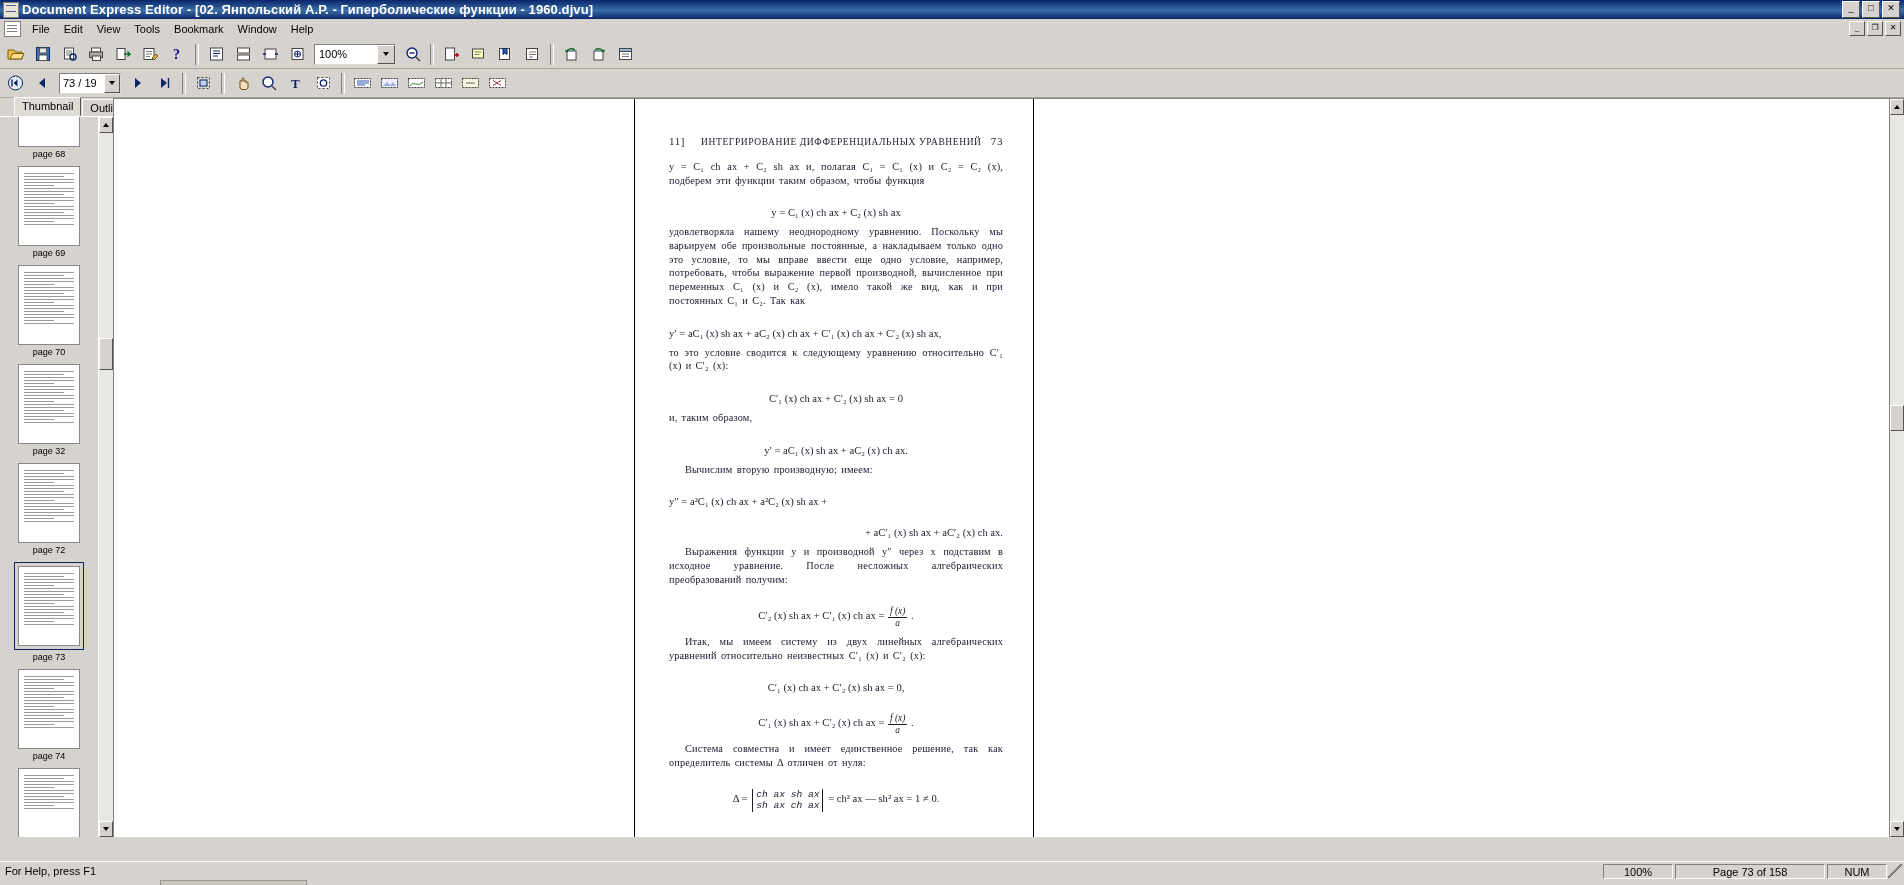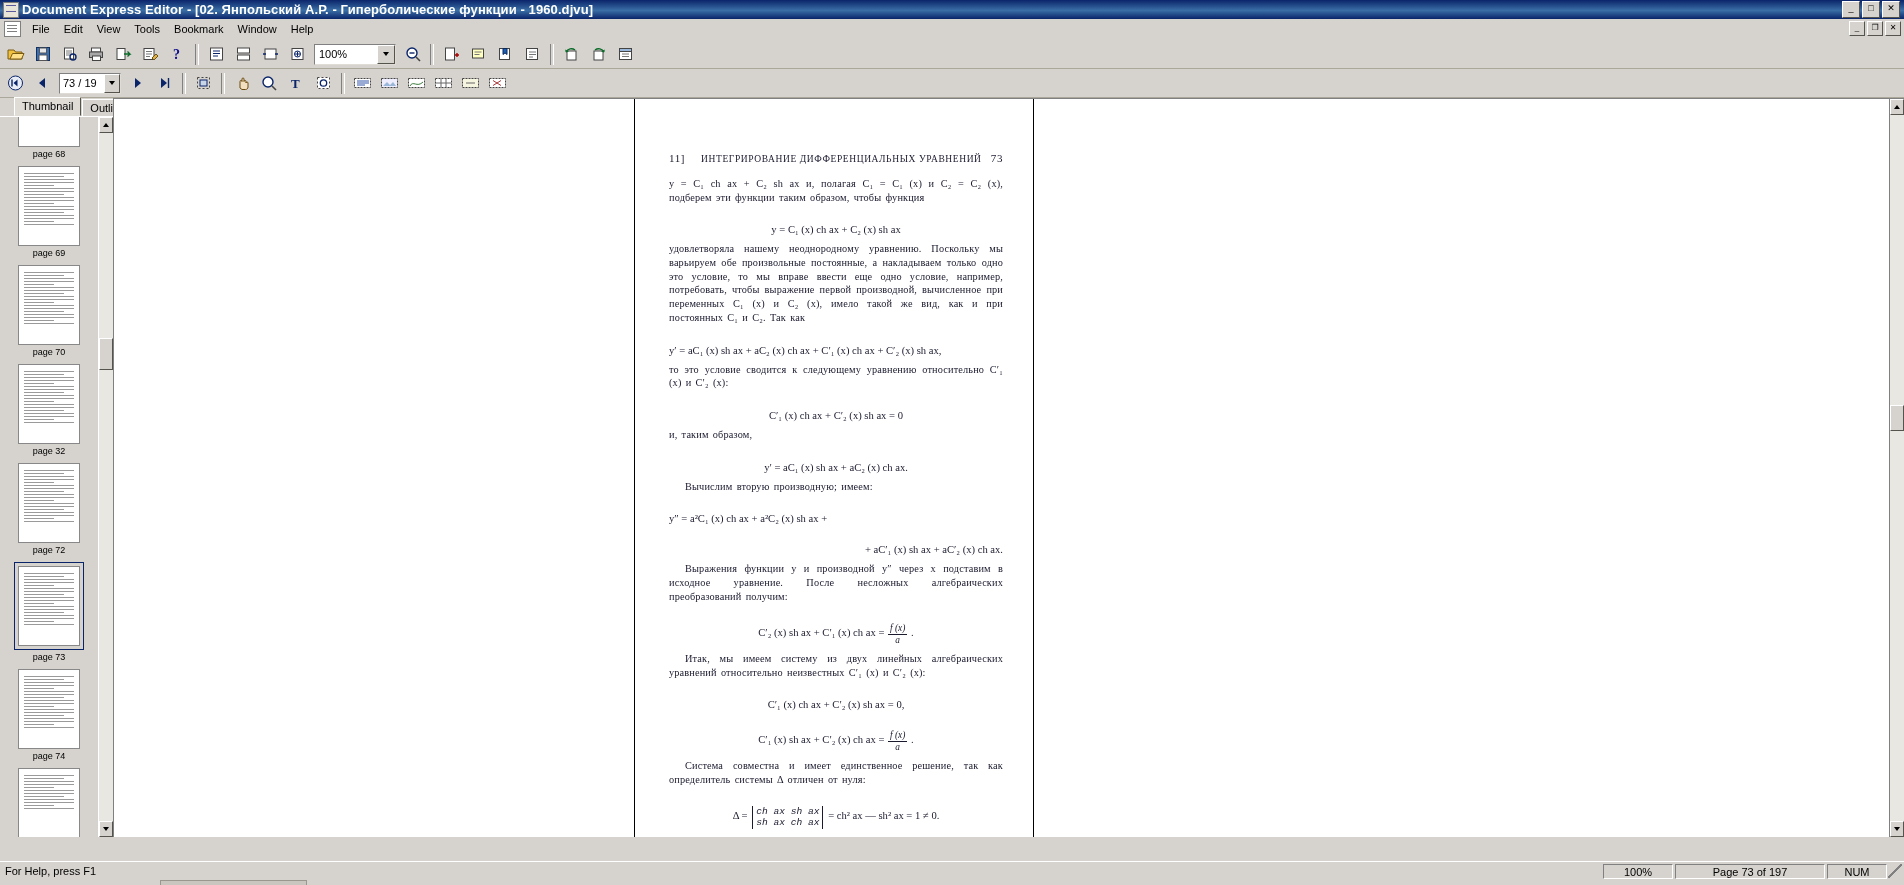--- a/index.html
+++ b/index.html
@@ -389,21 +389,20 @@
     box-sizing: border-box;
     font-family: "Liberation Serif", serif;
     color: #1a1a2e;
   }
   .pg-head {
     display: flex;
     align-items: baseline;
     font-size: 9.5px;
     letter-spacing: 0.6px;
     margin-bottom: 13px;
-    margin-top: 17px;
   }
   .pg-head .lbr { margin-right: 16px; font-size: 11px; }
   .pg-head .htitle { flex: 1; text-align: left; }
   .pg-head .pnum { font-size: 11px; }
   .para {
     font-size: 10.3px;
     line-height: 1.33;
     text-align: justify;
     letter-spacing: 0.15px;
     margin: 0 0 5px 0;
@@ -1051,21 +1050,21 @@
               <span class="arrow-down"></span>
             </div>
         </div>
       </div>
     </div>
   </div>
 
   <div class="statusbar">
     <div class="sb-cell sb-help">For Help, press F1</div>
     <div class="sb-cell sb-zoom">100%</div>
-    <div class="sb-cell sb-page">Page 73 of 197</div>
+    <div class="sb-cell sb-page">Page 73 of 158</div>
     <div class="sb-cell sb-num">NUM</div>
     <div class="sb-grip"></div>
   </div>
 
   <div class="bottomstrip">
     <div class="tb-item"></div>
   </div>
 
 </div>
 

